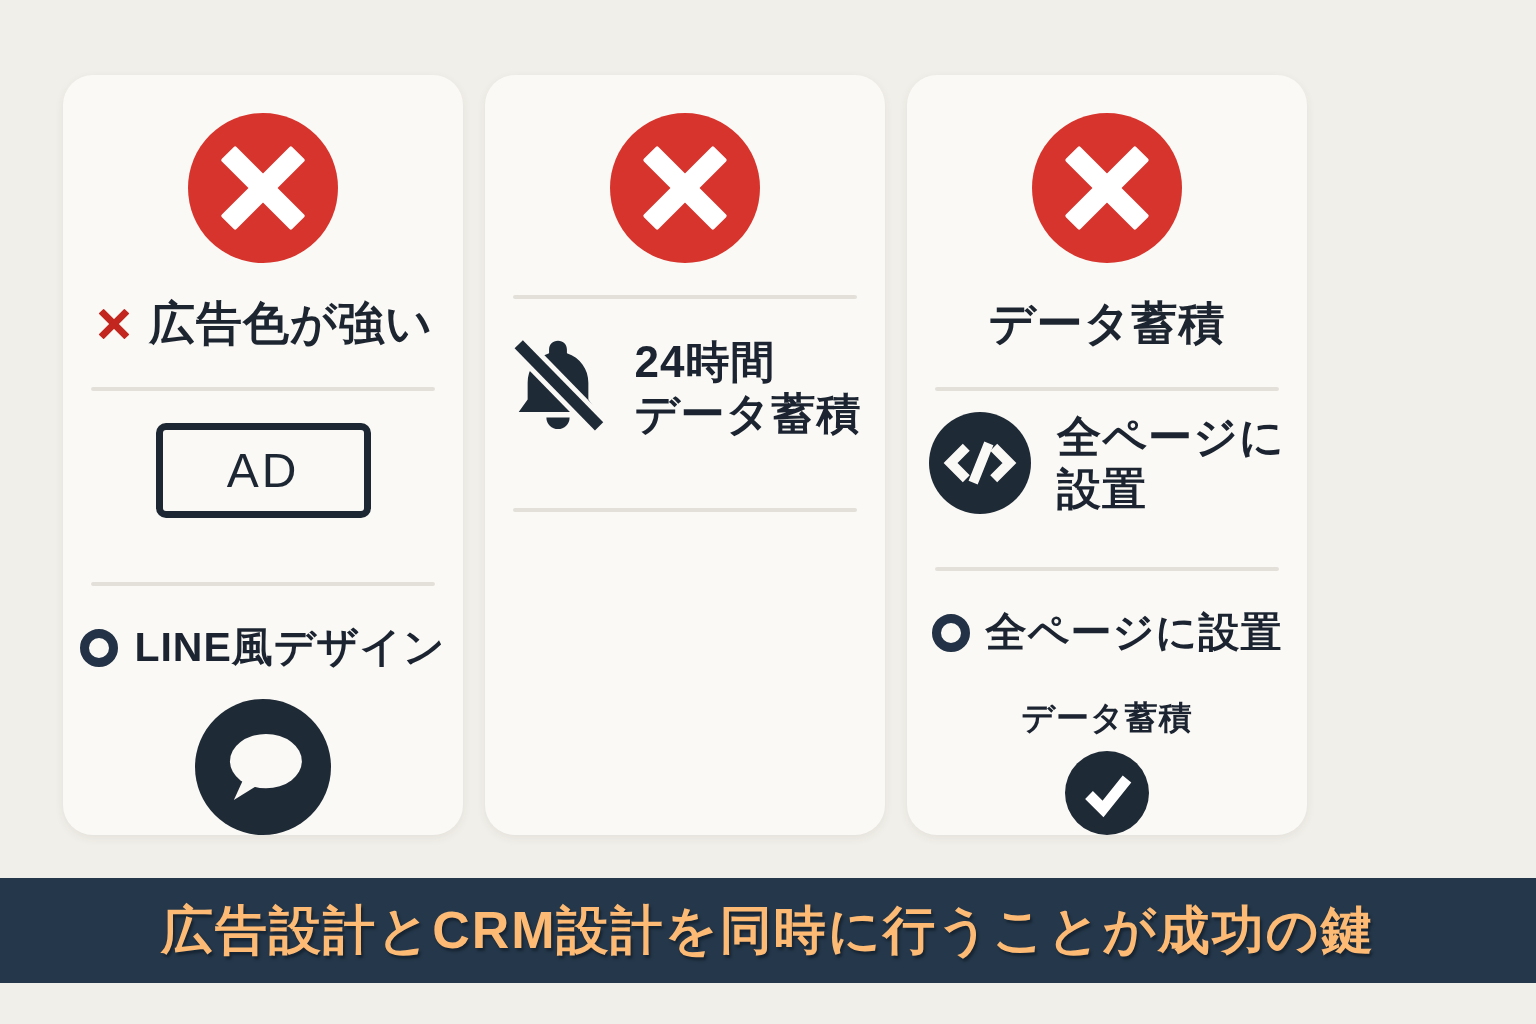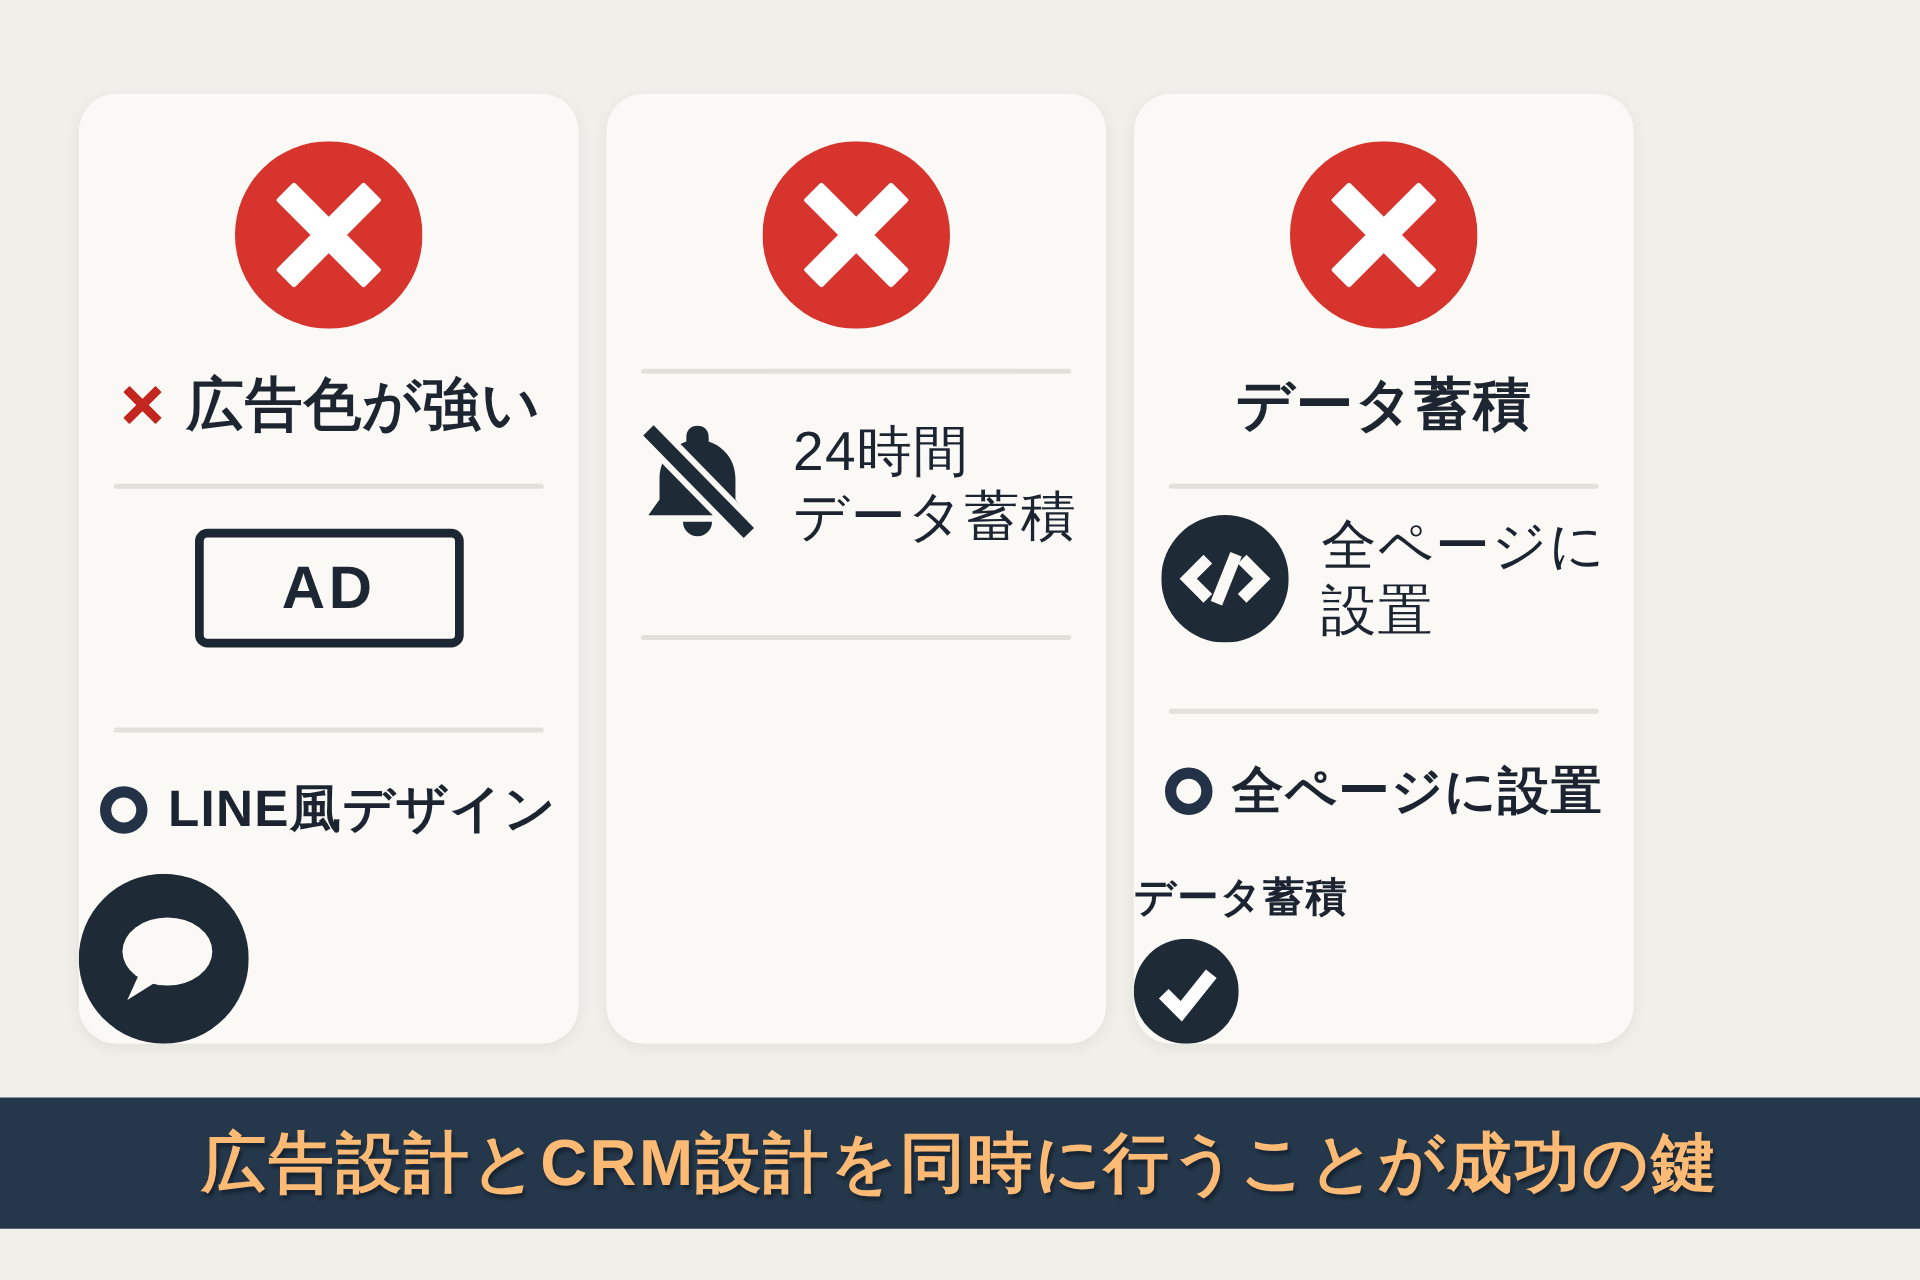--- a/index.html
+++ b/index.html
@@ -40,32 +40,32 @@
   }
 
   .bad-section {
     height: 177px; width: 100%;
     display: flex; align-items: center; justify-content: center; gap: 26px;
   }
   .ad-box {
     width: 215px; height: 95px;
     border: 7px solid #1d2733; border-radius: 10px;
     display: flex; align-items: center; justify-content: center;
-    font-size: 48px; font-weight: 700; letter-spacing: 3px; color: #1d2733;
+    font-size: 48px; font-weight: 400; letter-spacing: 3px; color: #1d2733;
   }
   .bad-icon { flex: 0 0 auto; display: flex; }
   .bad-lines {
     display: flex; flex-direction: column;
-    font-size: 44px; font-weight: 400; color: #1b2430;
+    font-size: 44px; font-weight: 700; color: #1b2430;
     line-height: 1.18; letter-spacing: 1px; white-space: nowrap;
   }
 
   .good-section {
     flex: 1; width: 100%;
-    display: flex; flex-direction: column; 
+    display: flex; flex-direction: column; align-items: center;
   }
   .good-row {
     margin-top: 34px;
     display: flex; align-items: center; justify-content: center; gap: 16px;
     font-size: 41px; font-weight: 900; color: #1b2430;
     letter-spacing: 1px; white-space: nowrap;
   }
   .ring {
     width: 38px; height: 38px; border-radius: 50%;
     border: 9px solid #233246; flex: 0 0 auto;

